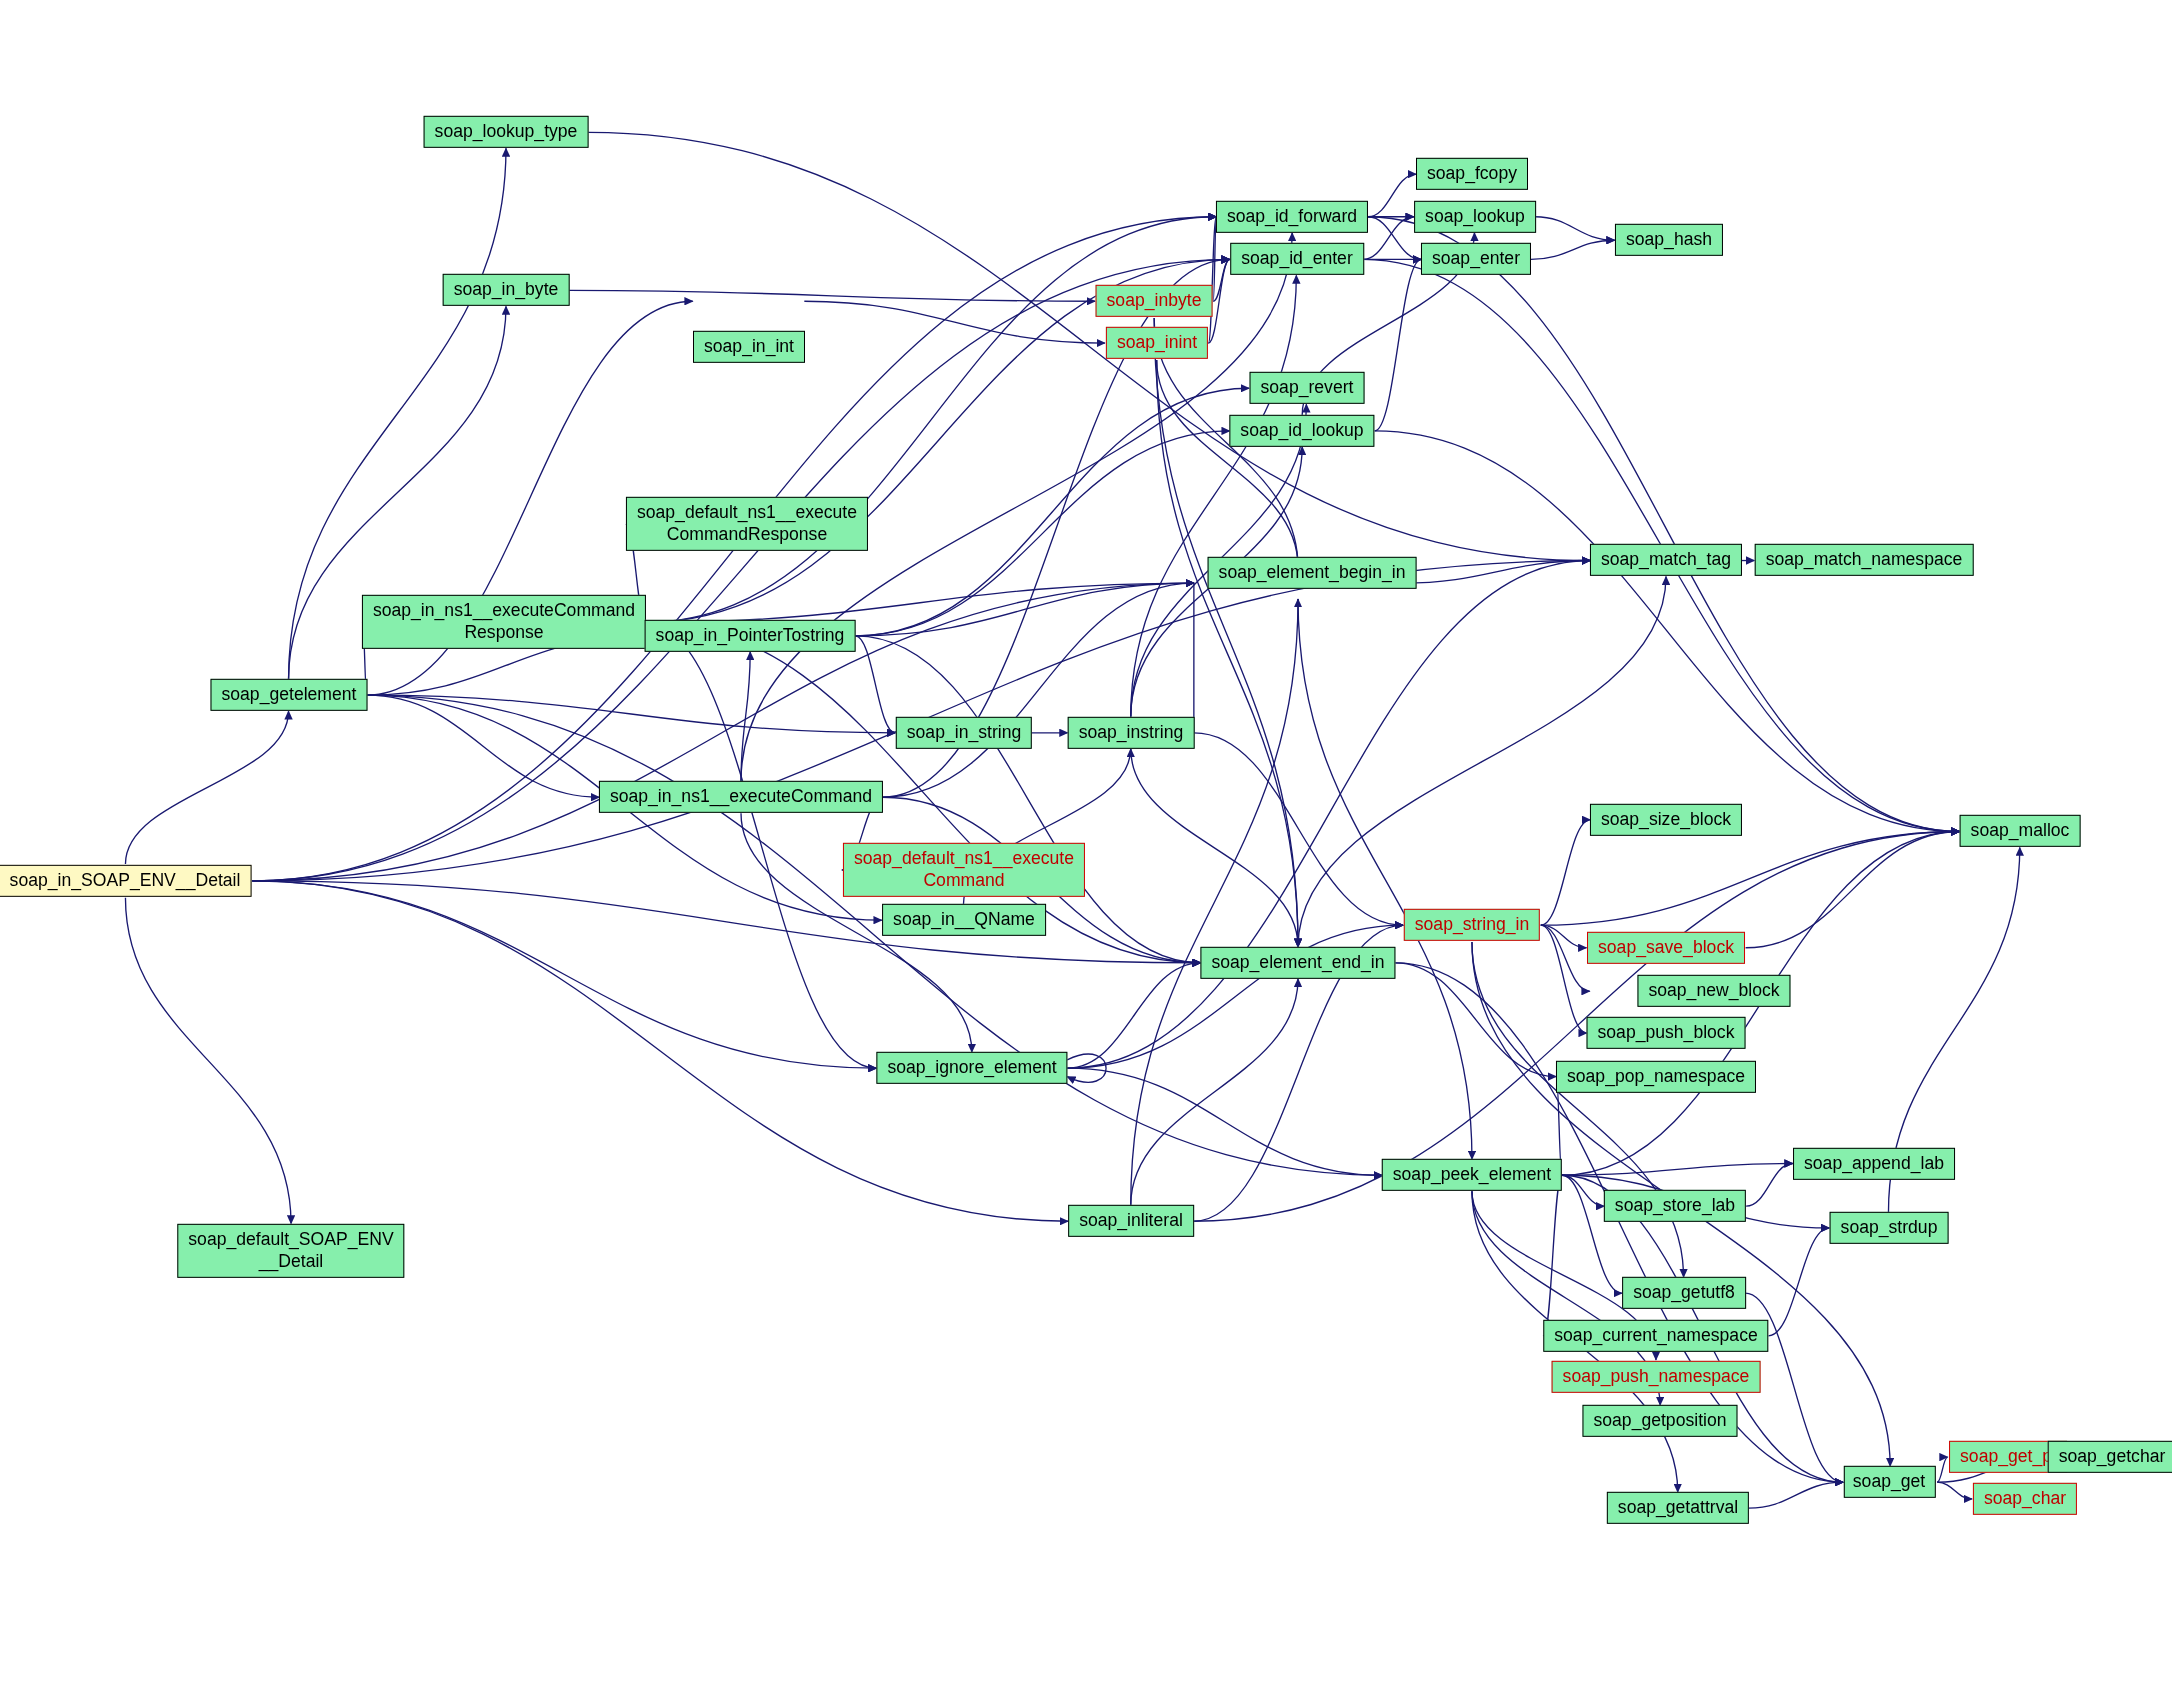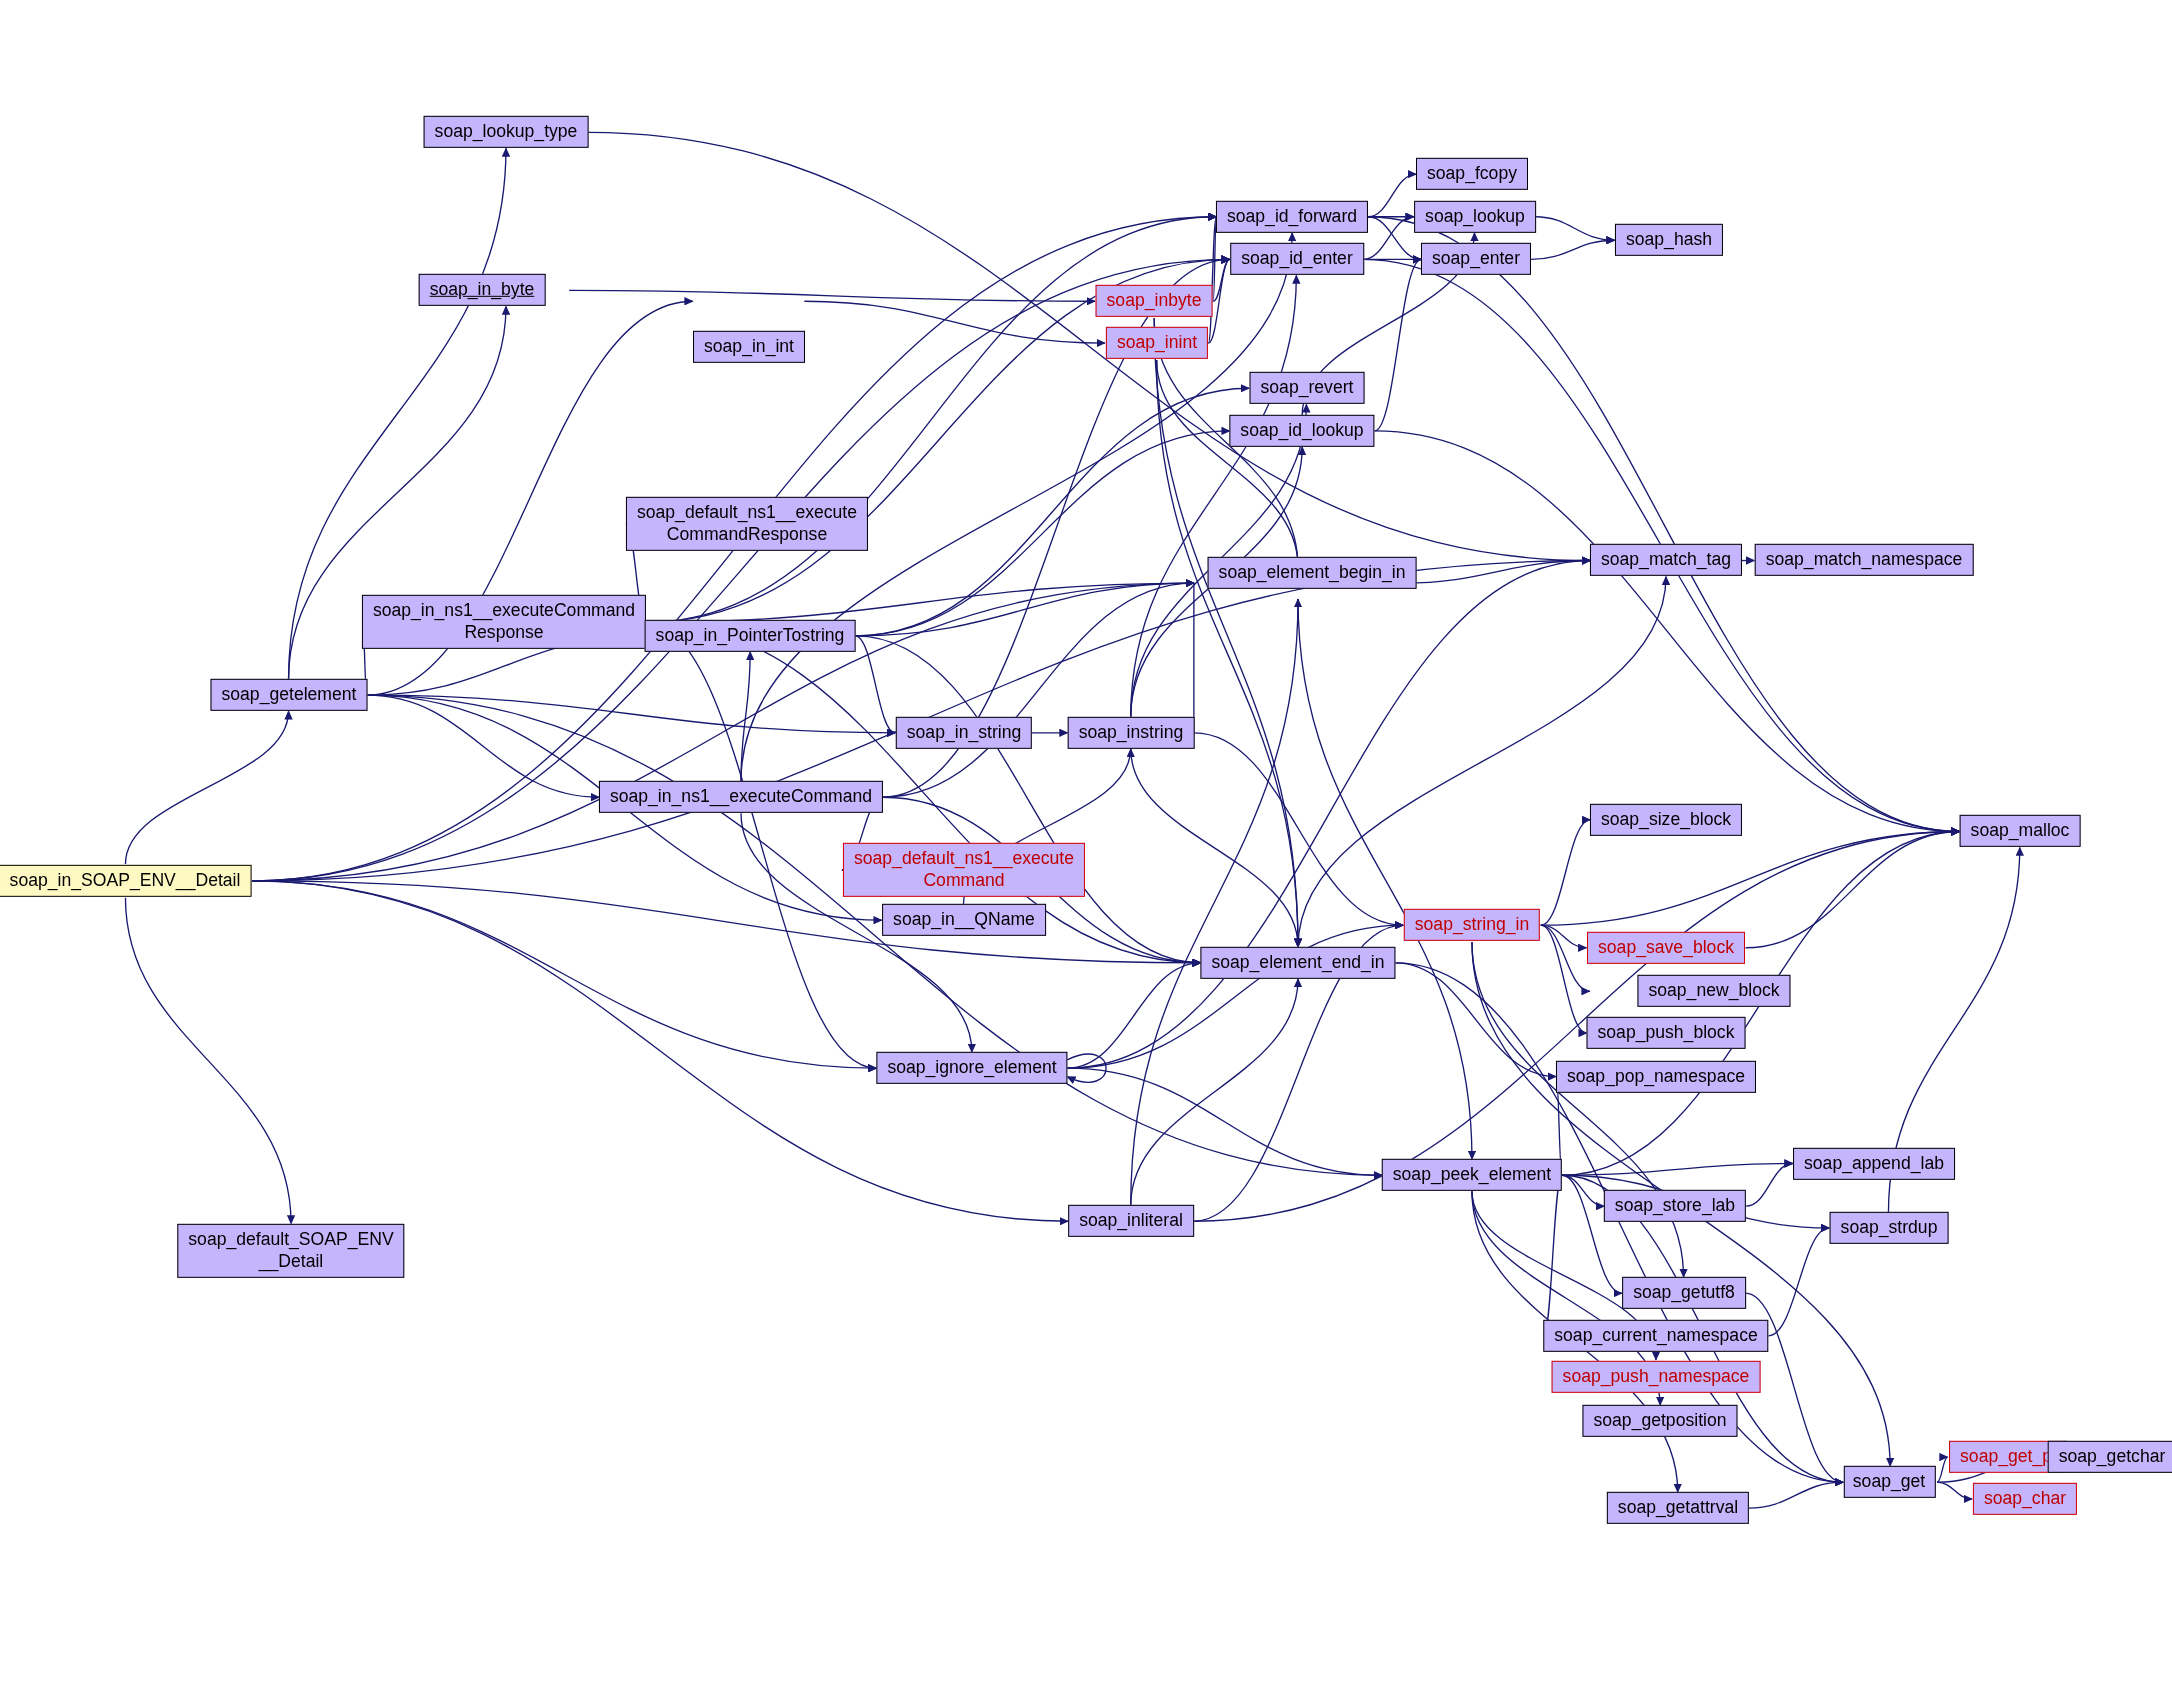--- a/index.html
+++ b/index.html
@@ -1,20 +1,20 @@
 <!DOCTYPE html>
 <html style="font-size:13.4px"><head>
 <meta charset="utf-8">
 <style>
   html,body{margin:0;padding:0;background:#ffffff;}
   #canvas{position:relative;width:2172px;height:1704px;background:#ffffff;
           font-family:"Liberation Sans", sans-serif;overflow:hidden;}
   #edges{position:absolute;left:0;top:0;width:2172px;height:1704px;z-index:1;}
   .node{position:absolute;transform:translate(-50%,-50%);z-index:2;
-        background:#c4b5fd;border:1.3px solid #000000;padding:4.2px 10px;
+        background:#86efac;border:1.3px solid #000000;padding:4.2px 10px;
         font-size:17.6px;line-height:1.25;color:#000000;white-space:pre;
         text-align:center;box-sizing:border-box;cursor:pointer;}
   .node.red{border:1.7px solid #d40000;color:#c00000;}
   .node.root{background:#fef9c3;border:1.7px solid #000000;color:#000000;}
 </style>
 </head>
 <body>
 
 <div id="canvas">
   <svg id="edges" xmlns="http://www.w3.org/2000/svg" viewBox="0 0 2597 2037" width="2172" height="1704">
@@ -130,21 +130,21 @@
       <path d="M 2114.4140625 1597 C 2147.169140625 1597, 2154.448046875 1468, 2187.203125 1468" fill="none" stroke="#191970" stroke-width="1.6" marker-end="url(#arrow)"></path>
       <path d="M 2258 1448.875 C 2258 1252.7875, 2415 1209.2125, 2415 1013.125" fill="none" stroke="#191970" stroke-width="1.6" marker-end="url(#arrow)"></path>
       <path d="M 2087.8046875 1442 C 2112.867578125 1442, 2118.437109375 1391, 2143.5 1391" fill="none" stroke="#191970" stroke-width="1.6" marker-end="url(#arrow)"></path>
       <path d="M 1352 1440.875 C 1352 1114.7375, 1552 1042.2625, 1552 716.125" fill="none" stroke="#191970" stroke-width="1.6" marker-end="url(#arrow)"></path>
       <path d="M 1426.875 1460 C 1539.74765625 1460, 1564.83046875 1106, 1677.703125 1106" fill="none" stroke="#191970" stroke-width="1.6" marker-end="url(#arrow)"></path>
       <path d="M 1352 1440.875 C 1352 1319.0375, 1552 1291.9625, 1552 1170.125" fill="none" stroke="#191970" stroke-width="1.6" marker-end="url(#arrow)"></path>
       <path d="M 1426.875 1460 C 1839.15234375 1460, 1930.76953125 994, 2343.046875 994" fill="none" stroke="#191970" stroke-width="1.6" marker-end="url(#arrow)"></path>
     </svg>
 <div class="node root" style="left: 125px; top: 881px;">soap_in_SOAP_ENV__Detail</div>
     <div class="node" style="left: 506px; top: 132px;">soap_lookup_type</div>
-    <div class="node" style="left: 482px; top: 290px; text-decoration: underline;">soap_in_byte</div>
+    <div class="node" style="left: 506px; top: 290px;">soap_in_byte</div>
     <div class="node" style="left: 749px; top: 301px; margin-top: 46px;">soap_in_int</div>
     <div class="node" style="left: 1472px; top: 174px;">soap_fcopy</div>
     <div class="node" style="left: 1292px; top: 217px;">soap_id_forward</div>
     <div class="node" style="left: 1475px; top: 217px;">soap_lookup</div>
     <div class="node" style="left: 1297px; top: 259px;">soap_id_enter</div>
     <div class="node" style="left: 1476px; top: 259px;">soap_enter</div>
     <div class="node" style="left: 1669px; top: 240px;">soap_hash</div>
     <div class="node red" style="left: 1154px; top: 301px;">soap_inbyte</div>
     <div class="node red" style="left: 1157px; top: 343px;">soap_inint</div>
     <div class="node" style="left: 1307px; top: 388px;">soap_revert</div>

